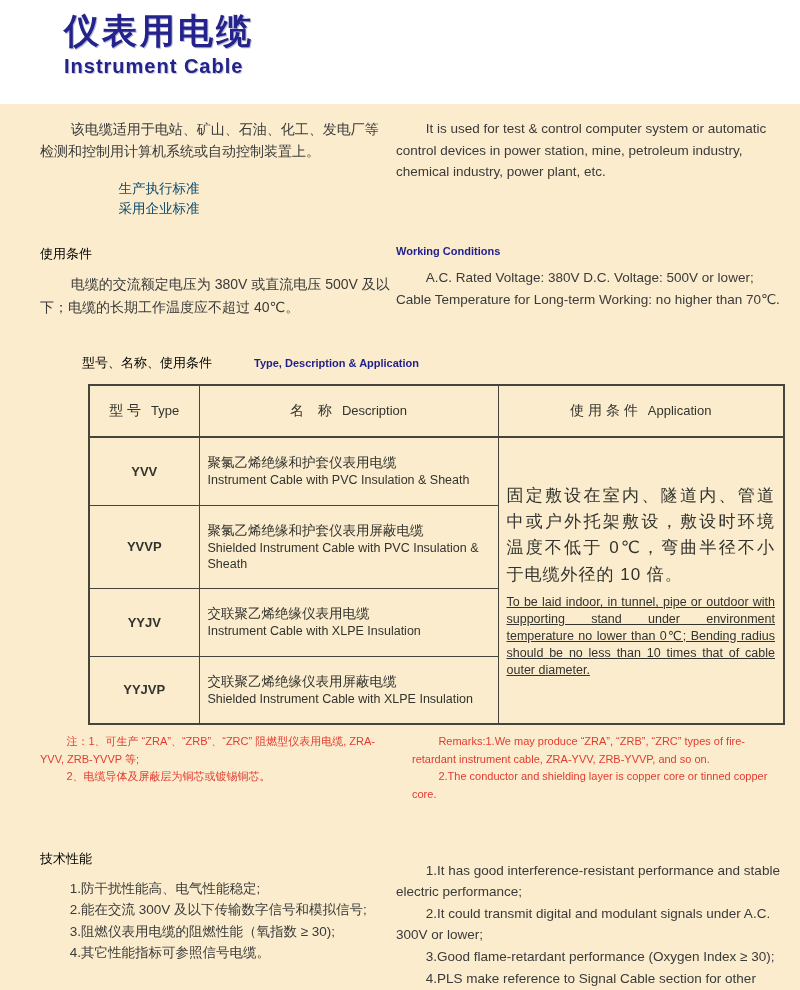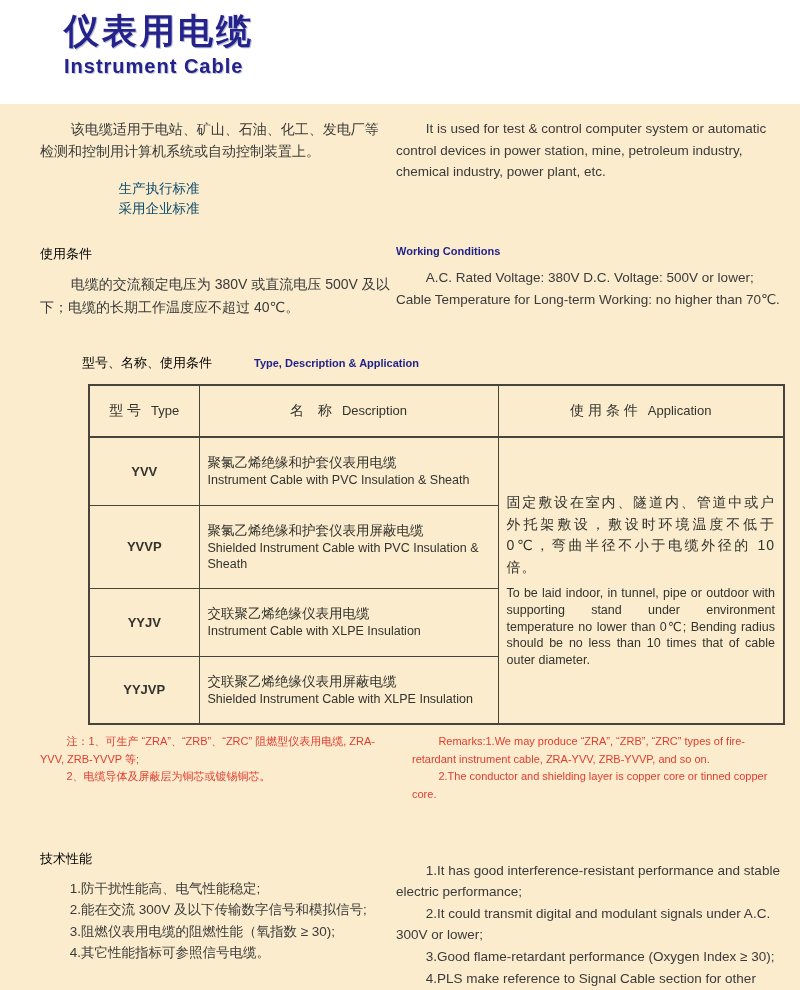--- a/index.html
+++ b/index.html
@@ -63,22 +63,22 @@
     font-weight:normal; font-size:14px;
     height:27px; text-align:center; color:#33332e;
   }
   .type-table thead .th-en { font-size:13px; margin-left:10px; }
   .col-type { width:110px; }
   .col-desc { width:299px; }
   .type-cell { text-align:center; font-weight:bold; font-size:13px; color:#33332e; }
   .desc-zh { font-size:13.5px; line-height:1.35; color:#33332e; }
   .desc-en { font-size:12.5px; line-height:1.3; color:#33332e; }
   .app-cell { vertical-align:top; padding:4px 8px; }
-  .app-zh { font-size:14px; line-height:1.55; letter-spacing:1px; text-align:justify; color:#33332e; }
-  .app-en { font-size:12.5px; line-height:1.35; margin-top:6px; text-align:justify; color:#33332e; }
+  .app-zh { font-size:17px; line-height:1.55; letter-spacing:1px; text-align:justify; color:#33332e; }
+  .app-en { font-size:12.5px; line-height:1.35; margin-top:6px; text-align:justify; color:#33332e;text-decoration:underline; }
   
   .notes { margin-top:8px; display:flex; gap:16px; }
   .notes .col-l { width:356px; }
   .notes p { font-size:11px; line-height:1.6; color:#e23c30; text-indent:2.4em; }
   
   .list p { text-indent:2.2em; }
   .list { margin-top:10px; }
   .row-tech { margin-top:46px; }
   .row-spec { margin-top:4px; }
 </style>

